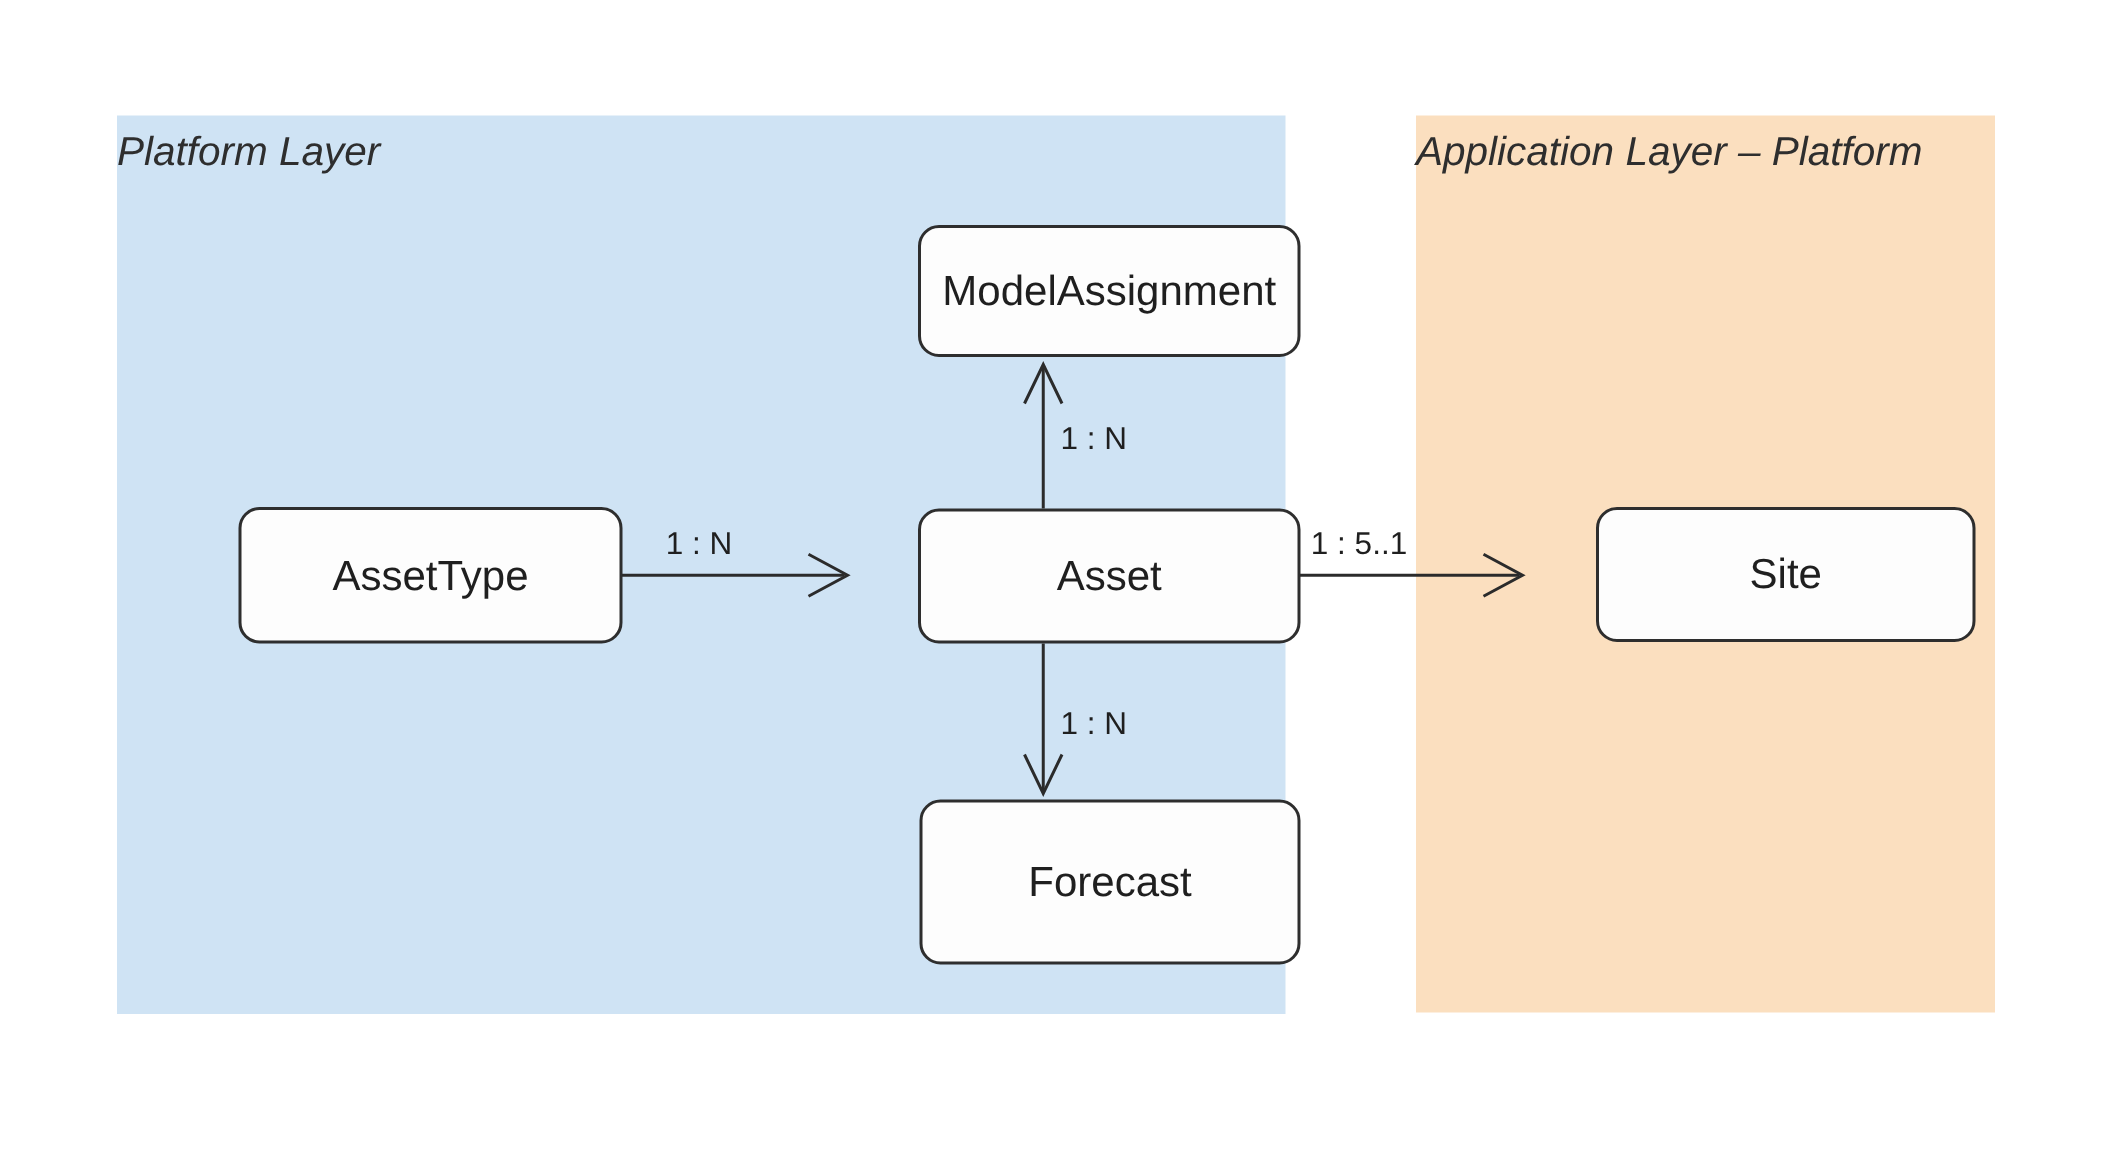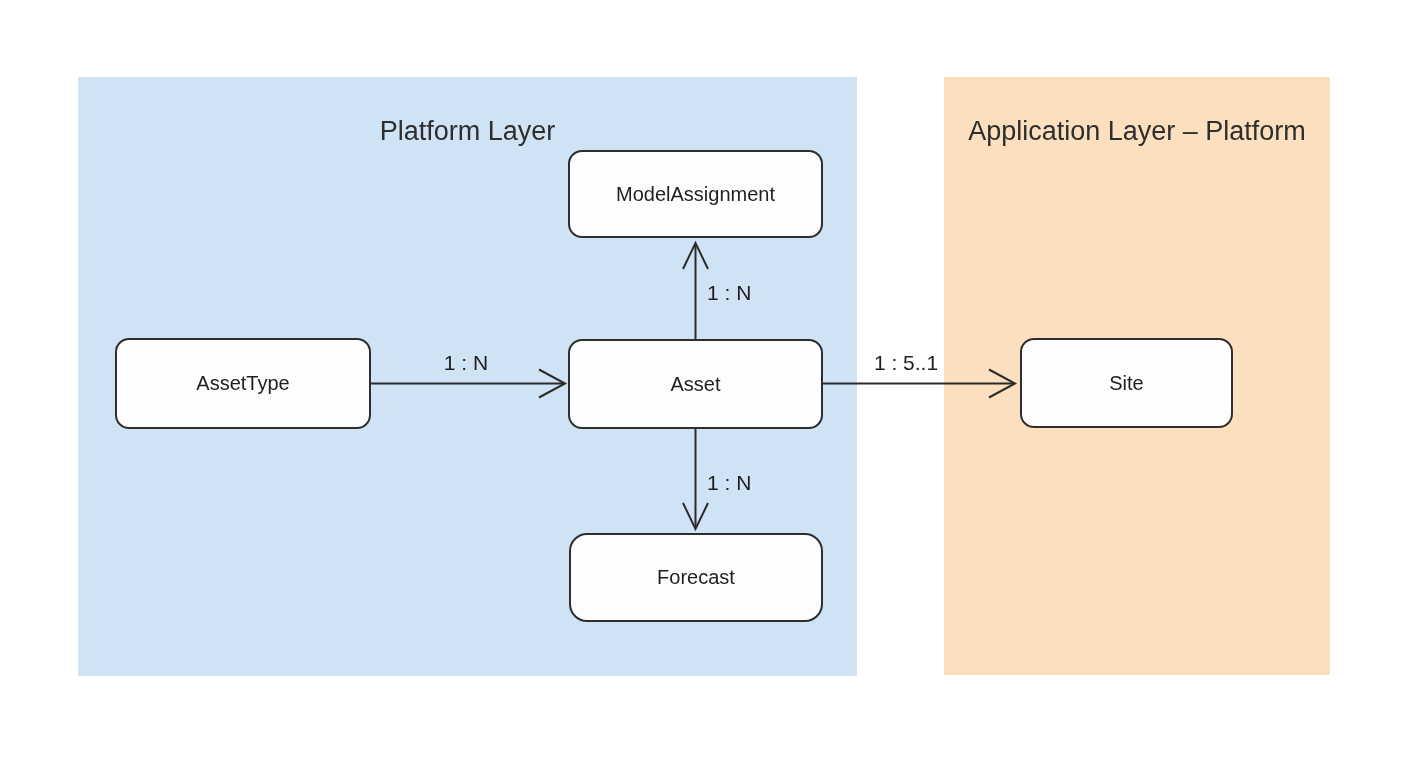--- a/index.html
+++ b/index.html
@@ -5,37 +5,37 @@
   html,body{margin:0;padding:0;background:#ffffff;}
   .canvas{
     position:relative;width:1408px;height:768px;overflow:hidden;
     background:var(--background,#ffffff);
     font-family:"Liberation Sans", sans-serif;
   }
   .panel{position:absolute;}
   .panel-platform{left:78px;top:77px;width:779px;height:599px;background:var(--platform_fill,#cfe3f4);}
   .panel-gridops{left:944px;top:77px;width:386px;height:598px;background:var(--gridops_fill,#fbdfbf);}
   .panel-title{
-    margin-top:38px;width:100%;text-align:center;
-    font-size:27px;line-height:32px;color:var(--title,#2e2e2e);
+    margin-top:8px;width:100%;text-align:left;
+    font-size:27px;line-height:32px;color:var(--title,#2e2e2e);font-style:italic;
   }
   .arrows{position:absolute;left:0;top:0;width:1408px;height:768px;pointer-events:none;}
   .arrows line,.arrows polyline{stroke:var(--line,#2b2b2b);stroke-width:2;fill:none;}
   .entity{
     position:absolute;display:flex;align-items:center;justify-content:center;
     background:var(--box_fill,#fdfdfd);
     border:2px solid var(--box_border,#2e2e2e);
     border-radius:14px;box-sizing:border-box;
-    font-size:20px;color:var(--text,#1f1f1f);
+    font-size:28px;color:var(--text,#1f1f1f);margin-left:44px;
   }
   .entity-modelassignment{left:568px;top:150px;width:255px;height:88px;}
   .entity-assettype{left:115px;top:338px;width:256px;height:91px;}
   .entity-asset{left:568px;top:339px;width:255px;height:90px;}
-  .entity-forecast{left:569px;top:533px;width:254px;height:89px;border-radius:18px;}
-  .entity-site{left:1020px;top:338px;width:213px;height:90px;}
+  .entity-forecast{left:569px;top:533px;width:254px;height:110px;}
+  .entity-site{left:1020px;top:338px;width:253px;height:90px;}
   .rel-label{
     position:absolute;font-size:21px;line-height:31px;
     color:var(--text,#1f1f1f);white-space:nowrap;
   }
   .rel-0{left:466px;top:347px;transform:translateX(-50%);}
   .rel-1{left:707px;top:277px;}
   .rel-2{left:707px;top:467px;}
   .rel-3{left:906px;top:347px;transform:translateX(-50%);}
 </style>
 </head>

